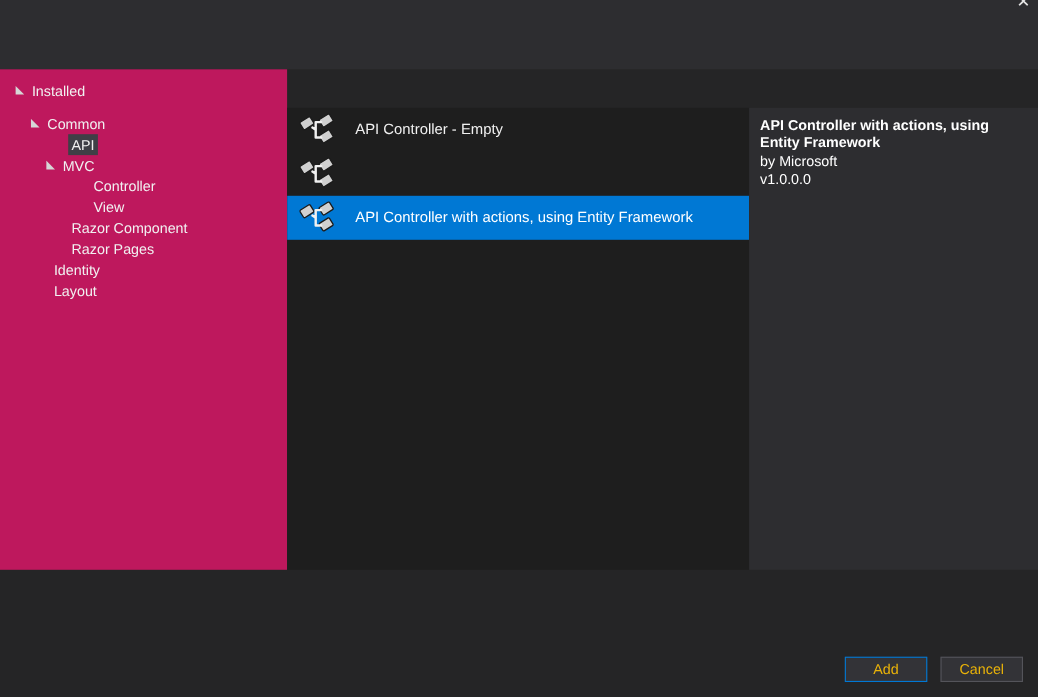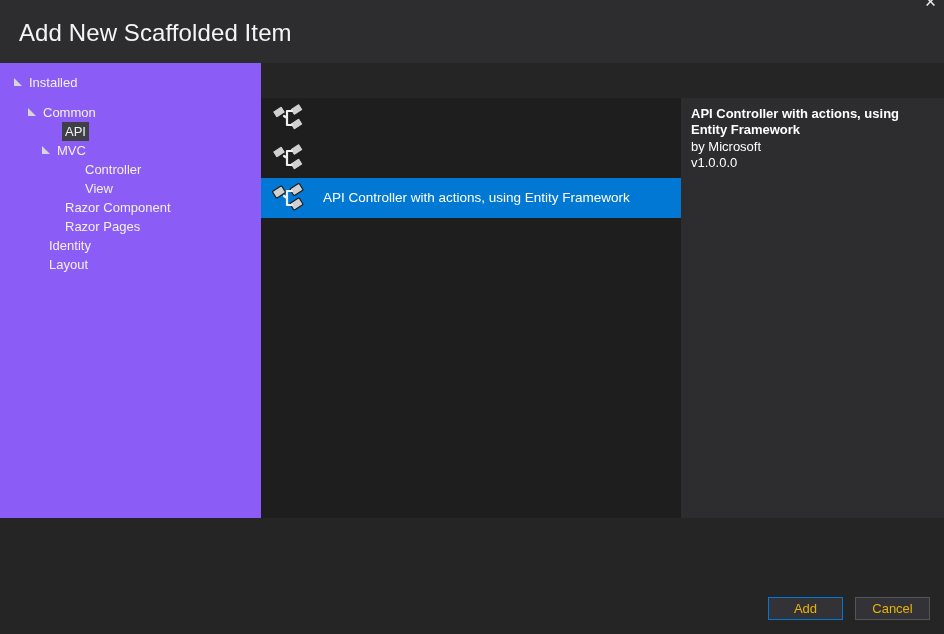--- a/index.html
+++ b/index.html
@@ -52,21 +52,21 @@
     left: 0; top: 63px;
     width: 944px; height: 571px;
     background: #252526;
   }
 
   
   .tree-panel {
     position: absolute;
     left: 0; top: 0;
     width: 261px; height: 518px;
-    background: #8b5cf6;
+    background: #be185d;
     overflow: hidden;
   }
   .tree-node {
     position: absolute;
     height: 19px;
     display: flex;
     align-items: center;
     white-space: nowrap;
     cursor: default;
   }
@@ -177,21 +177,20 @@
     border: 1px solid #0078d4;
   }
   .dlg-button.secondary {
     left: 855px;
   }
 </style>
 </head>
 <body>
 
 <div class="titlebar">
-  <div class="dialog-title">Add New Scaffolded Item</div>
   <div class="close-button">✕</div>
 </div>
 
 <div class="dialog-body">
 
   <div class="tree-panel" id="tree-panel">
       <div class="tree-node" style="left: 13px; top: 10px;">
         <span class="tree-arrow">
           <svg width="9" height="9" viewBox="0 0 9 9">
             <path d="M8 0 L8 8 L0 8 Z" fill="#d6d6d6" transform="rotate(90 4 4)"></path>
@@ -248,20 +247,21 @@
   <div class="list-panel" id="list-panel">
       <div class="list-row">
         <span class="list-icon"><svg width="32" height="30" viewBox="0 0 32 30">
             <g stroke="#1b1b1b" stroke-width="1.2" stroke-linejoin="round">
               <rect x="1.5" y="5" width="11" height="8" rx="1.2" fill="#d0d0d0" transform="rotate(-32 7 9)"></rect>
               <rect x="19" y="2.5" width="11" height="8" rx="1.2" fill="#d0d0d0" transform="rotate(-32 24.5 6.5)"></rect>
               <rect x="19" y="17" width="11" height="8" rx="1.2" fill="#d0d0d0" transform="rotate(-32 24.5 21)"></rect>
             </g>
             <path d="M12 13 L15 15 L15 8 L20 8 M15 15 L15 22 L20 22" fill="none" stroke="#f0f0f0" stroke-width="2.2" stroke-linecap="round" stroke-linejoin="round"></path>
           </svg></span>
+        <span class="list-label">API Controller - Empty</span>
       </div>
       <div class="list-row">
         <span class="list-icon"><svg width="32" height="30" viewBox="0 0 32 30">
             <g stroke="#1b1b1b" stroke-width="1.2" stroke-linejoin="round">
               <rect x="1.5" y="5" width="11" height="8" rx="1.2" fill="#d0d0d0" transform="rotate(-32 7 9)"></rect>
               <rect x="19" y="2.5" width="11" height="8" rx="1.2" fill="#d0d0d0" transform="rotate(-32 24.5 6.5)"></rect>
               <rect x="19" y="17" width="11" height="8" rx="1.2" fill="#d0d0d0" transform="rotate(-32 24.5 21)"></rect>
             </g>
             <path d="M12 13 L15 15 L15 8 L20 8 M15 15 L15 22 L20 22" fill="none" stroke="#f0f0f0" stroke-width="2.2" stroke-linecap="round" stroke-linejoin="round"></path>
           </svg></span>

